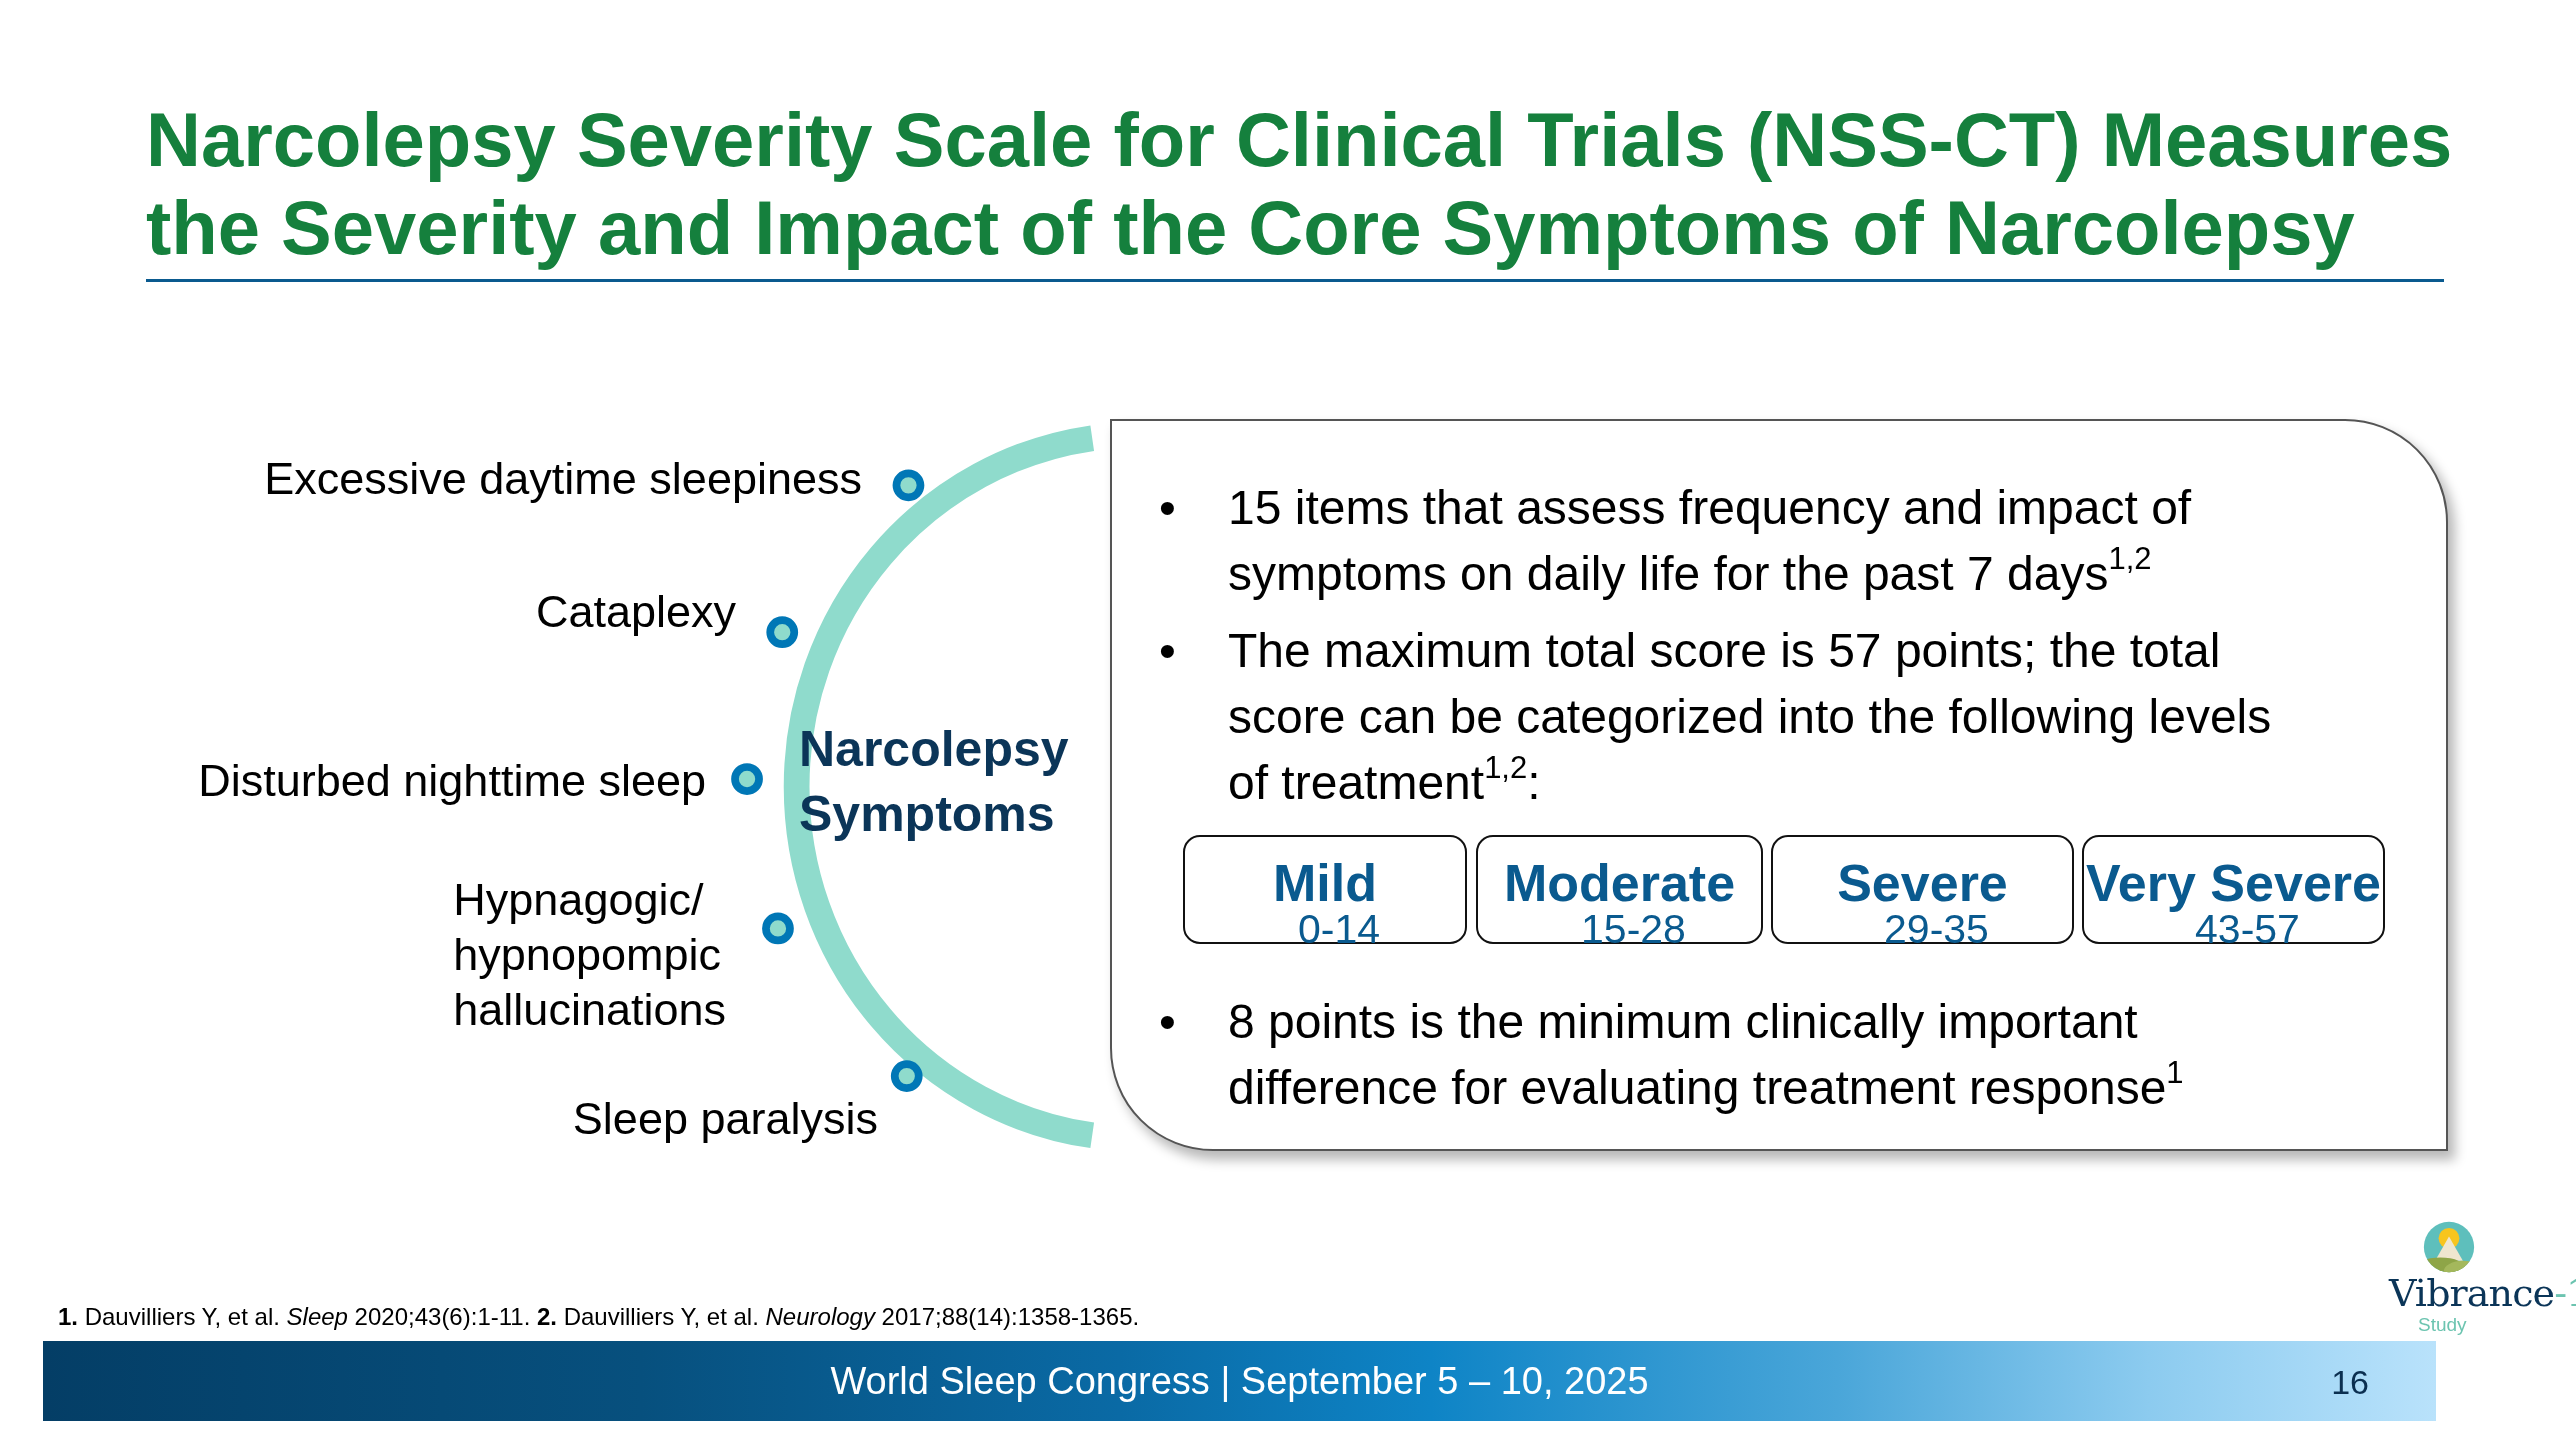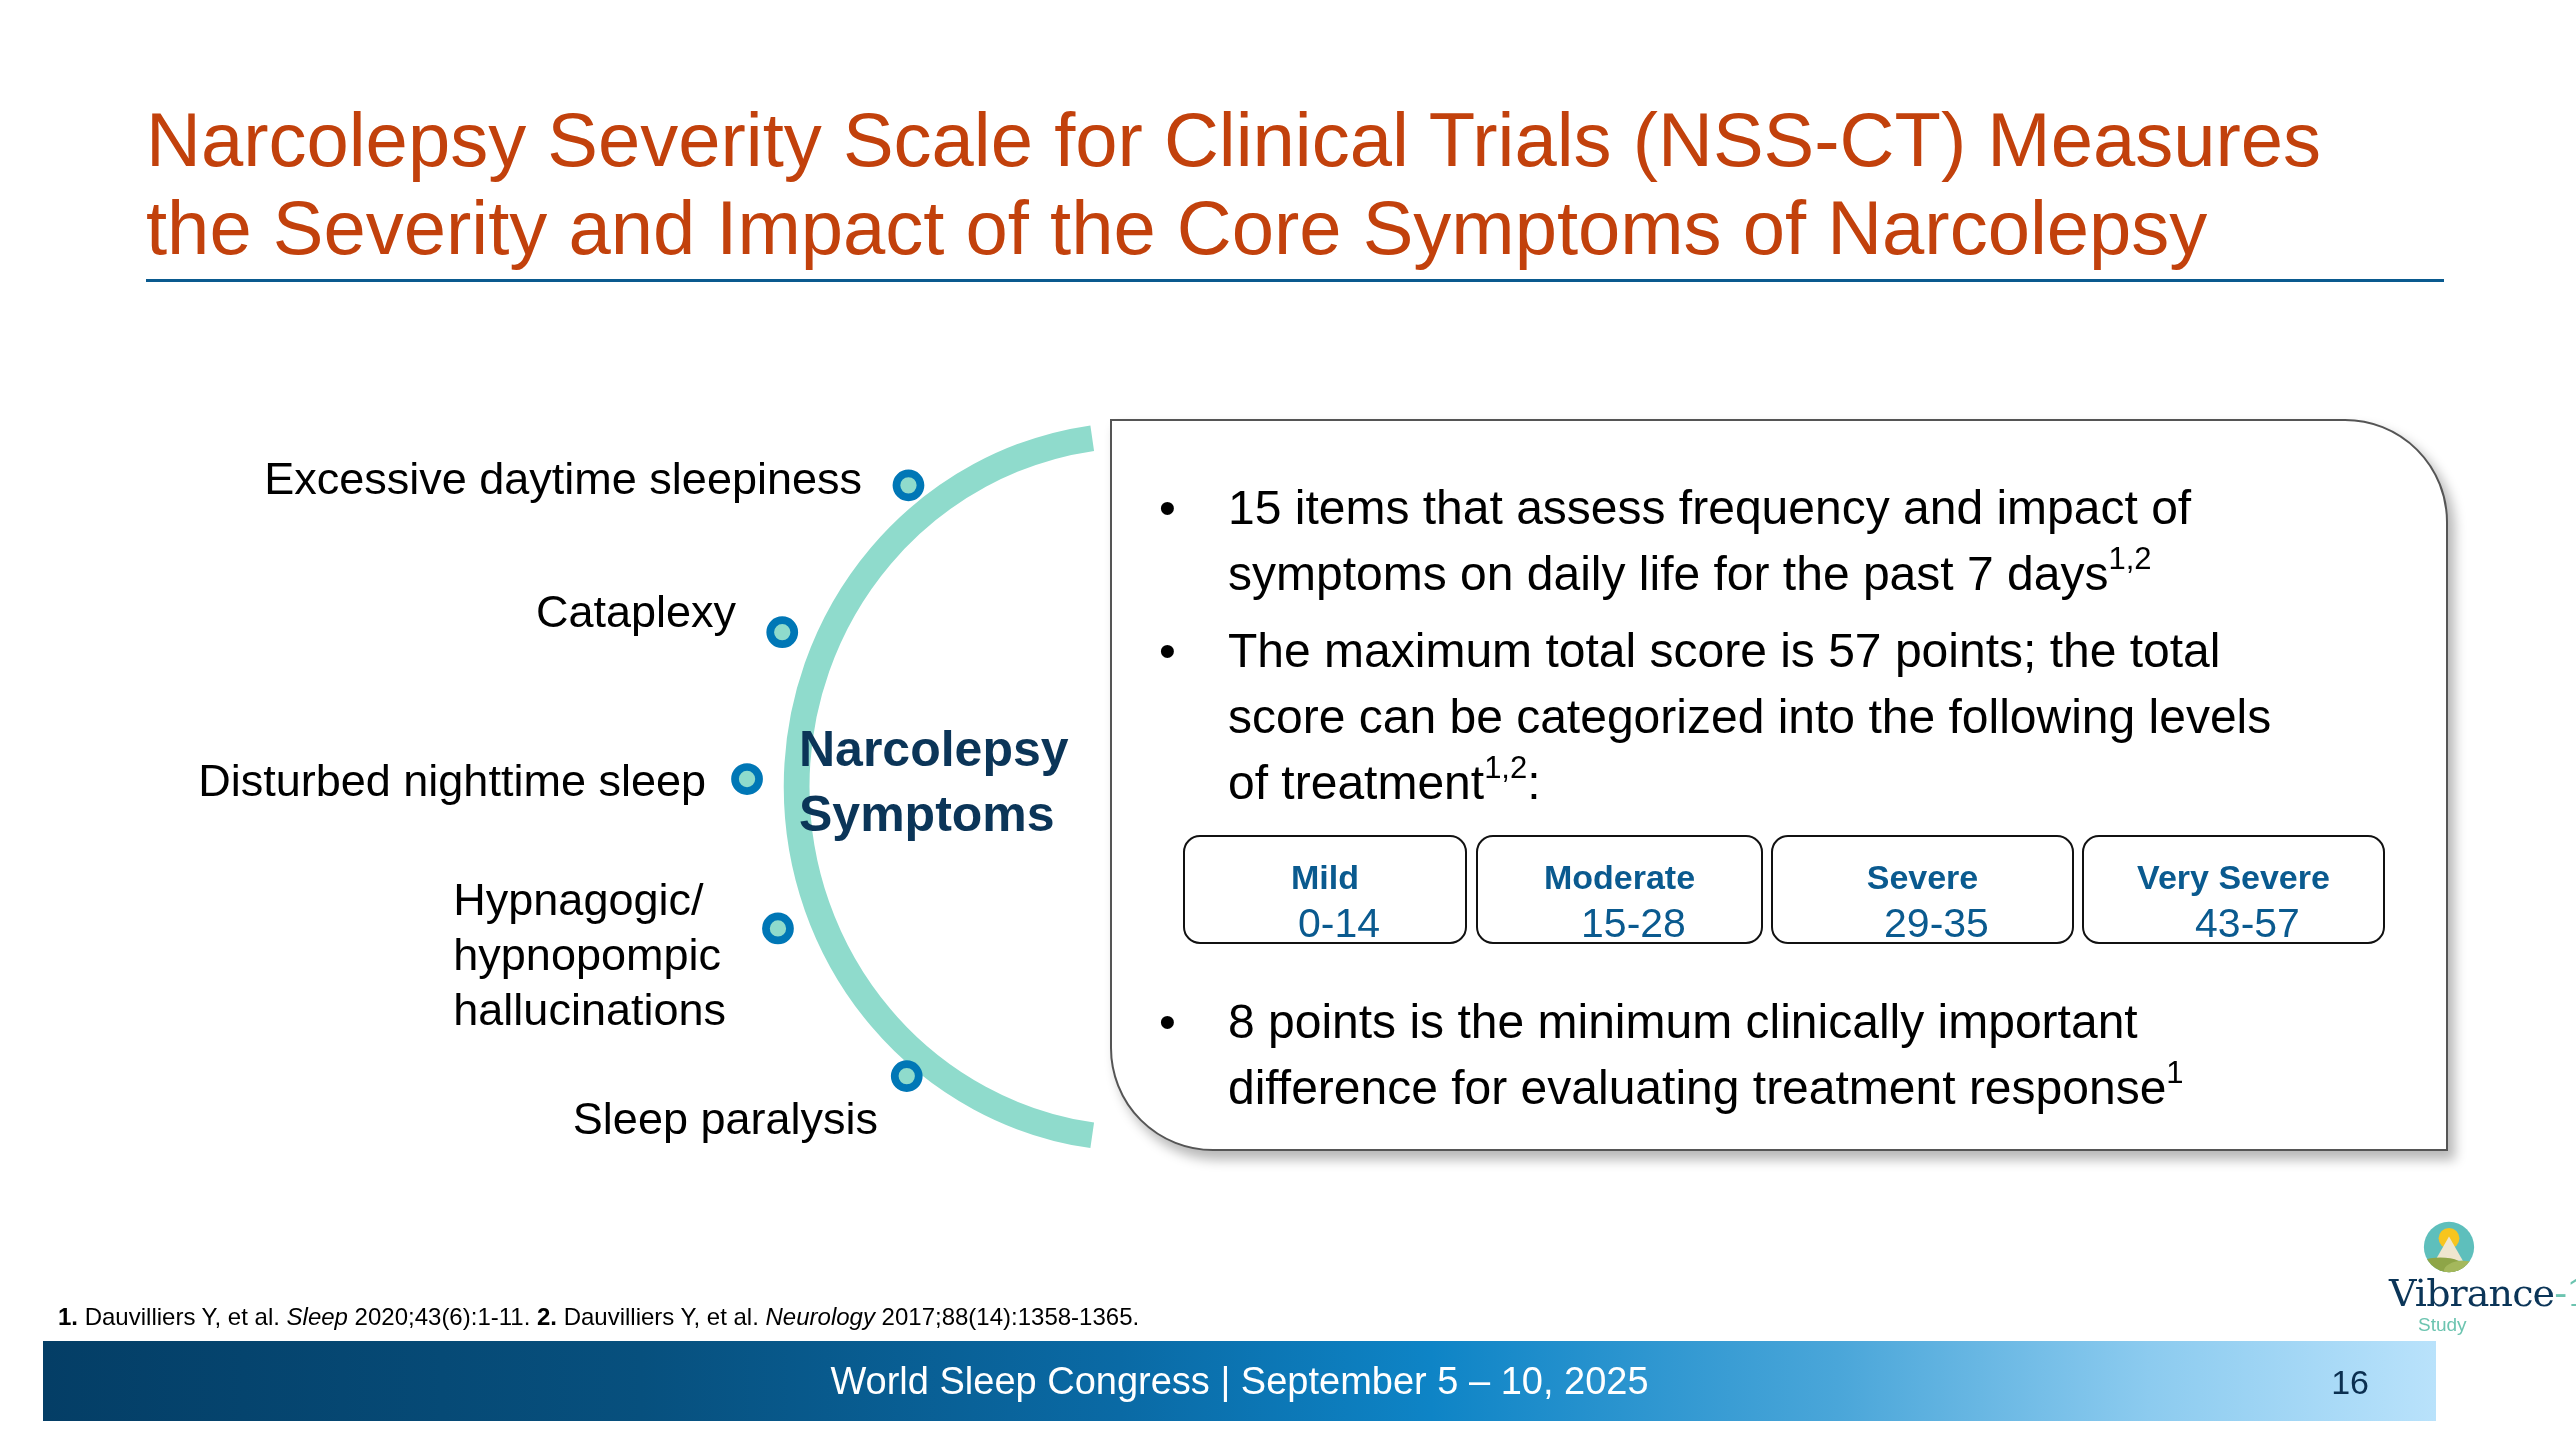--- a/index.html
+++ b/index.html
@@ -1,20 +1,20 @@
 <!DOCTYPE html>
 <html style="font-size:13.7px"><head>
 <meta charset="utf-8">
 <style>
   html, body { margin: 0; padding: 0; background: #ffffff; }
   body { width: 2576px; height: 1449px; position: relative; overflow: hidden;
          font-family: "Liberation Sans", sans-serif; color: #000; }
 
   .title { position: absolute; left: 146px; top: 96px; width: 2336px;
-           font-size: 76px; line-height: 88px; color: #c2410c; font-weight: normal; }
+           font-size: 76px; line-height: 88px; color: #15803d; font-weight: bold; }
   .title div { white-space: nowrap; }
   .title-rule { position: absolute; left: 146px; top: 279px; width: 2298px; height: 3.4px; background: #0a5a8f; }
 
   .arc-svg { position: absolute; left: 0; top: 0; width: 2576px; height: 1449px; pointer-events: none; }
 
   .symptom { position: absolute; font-size: 45px; line-height: 55px; color: #000; text-align: left; white-space: nowrap; }
   .center-label { position: absolute; left: 799px; top: 717px; font-size: 50px; line-height: 65px;
                   font-weight: bold; color: #0b3558; white-space: nowrap; }
 
   .panel { position: absolute; left: 1110px; top: 419px; width: 1334px; height: 728px;
@@ -23,21 +23,21 @@
            box-shadow: 6.9px 8.6px 12px rgba(0,0,0,0.28); }
 
   .bullet { position: absolute; left: 1159px; font-size: 48px; line-height: 66px; color: #000; }
   .bullet .dot { position: absolute; left: 0; top: 0; }
   .bullet .txt { position: absolute; left: 69px; white-space: nowrap; }
   .bullet .txt div { white-space: nowrap; }
   sup { font-size: 31px; line-height: 0; vertical-align: 20.6px; }
 
   .sev { position: absolute; top: 835px; height: 105px; border: 2.6px solid #111; border-radius: 17px;
          background: #fff; text-align: center; color: #0a5a8f; }
-  .sev .lvl { font-size: 34px; font-weight: bold; line-height: 46px; margin-top: 17px; }
+  .sev .lvl { font-size: 52px; font-weight: bold; line-height: 46px; margin-top: 23px; }
   .sev .rng { font-size: 41px; line-height: 46px; padding-left: 28px; }
 
   .refs { position: absolute; left: 58px; top: 1303px; font-size: 24px; color: #000; white-space: nowrap; }
   .refs i { font-style: italic; }
 
   .footer { position: absolute; left: 43px; top: 1341px; width: 2393px; height: 80px;
             background: linear-gradient(90deg, #043e66 0%, #07507e 25%, #0a6aa5 45%, #0e84c6 58%, #4aa6d9 75%, #8ccbef 88%, #b9e2fb 100%); }
   .footer-text { position: absolute; left: 0; width: 100%; top: 19px; text-align: center; font-size: 38px; color: #fff; }
   .page-num { position: absolute; right: 67px; top: 22px; font-size: 34px; color: #0b2f50; }
   .logo-word { position: absolute; left: 2361px; top: 1271px; font-family: "DejaVu Serif", serif;

